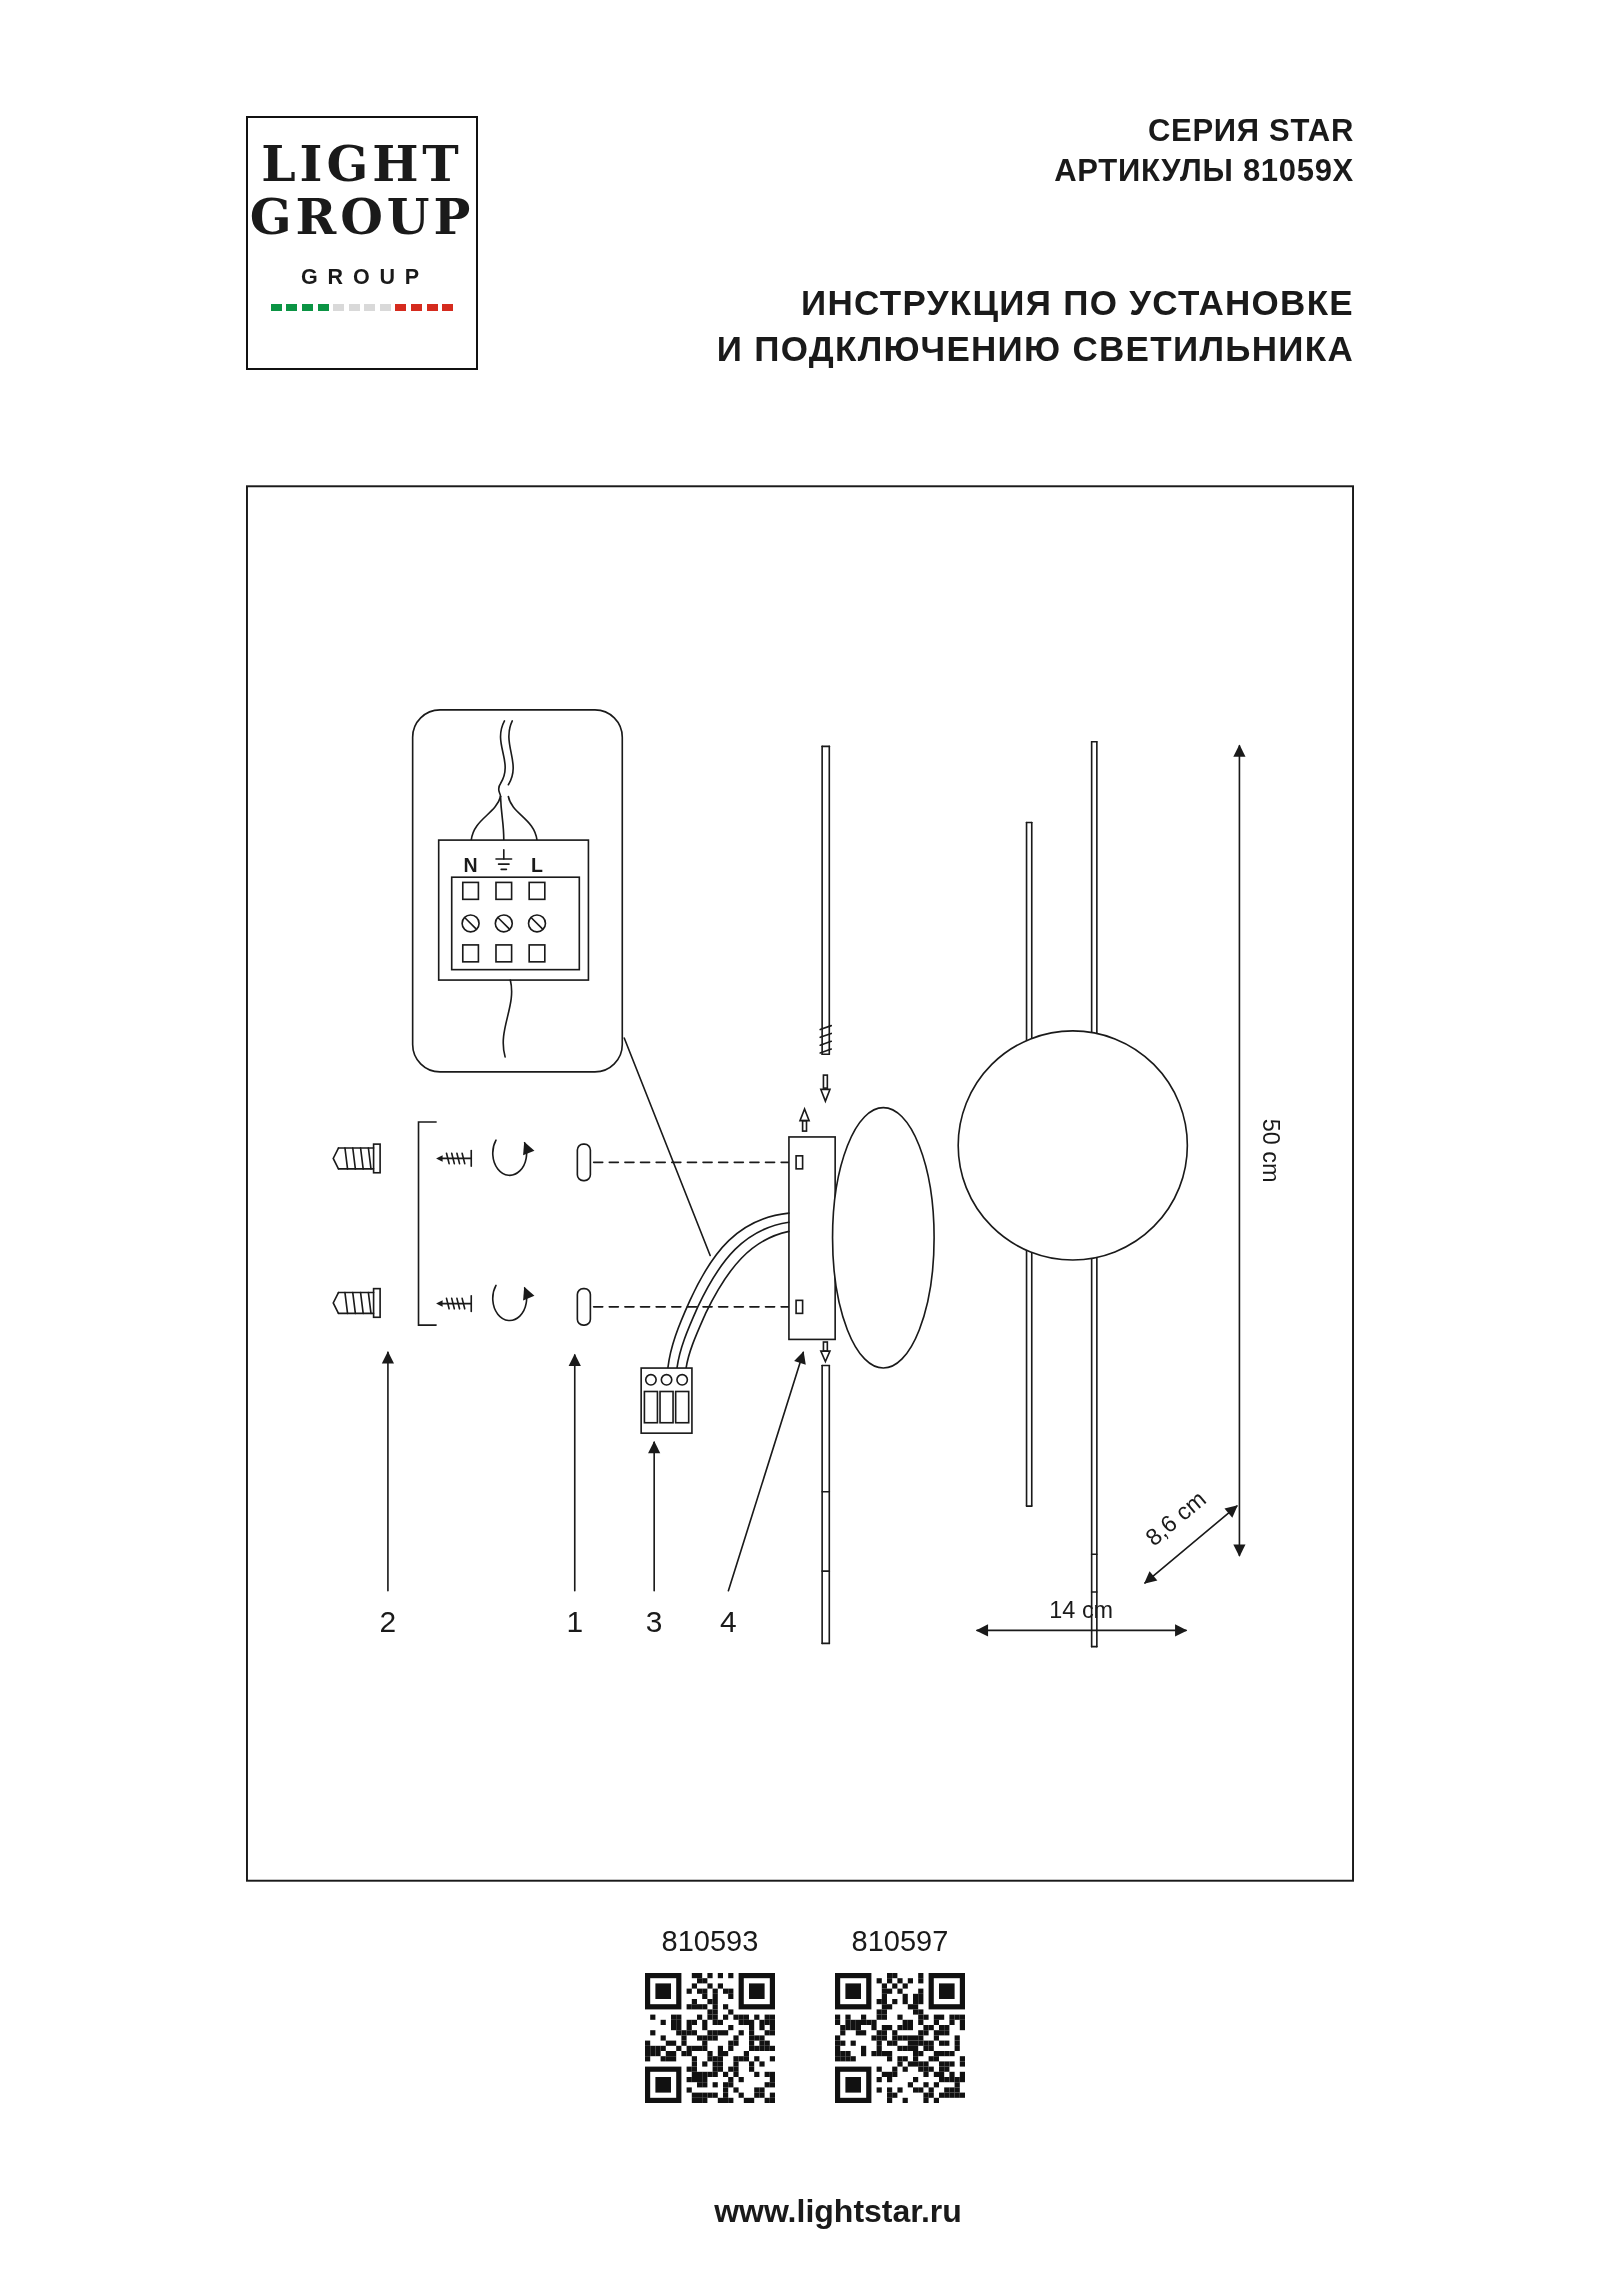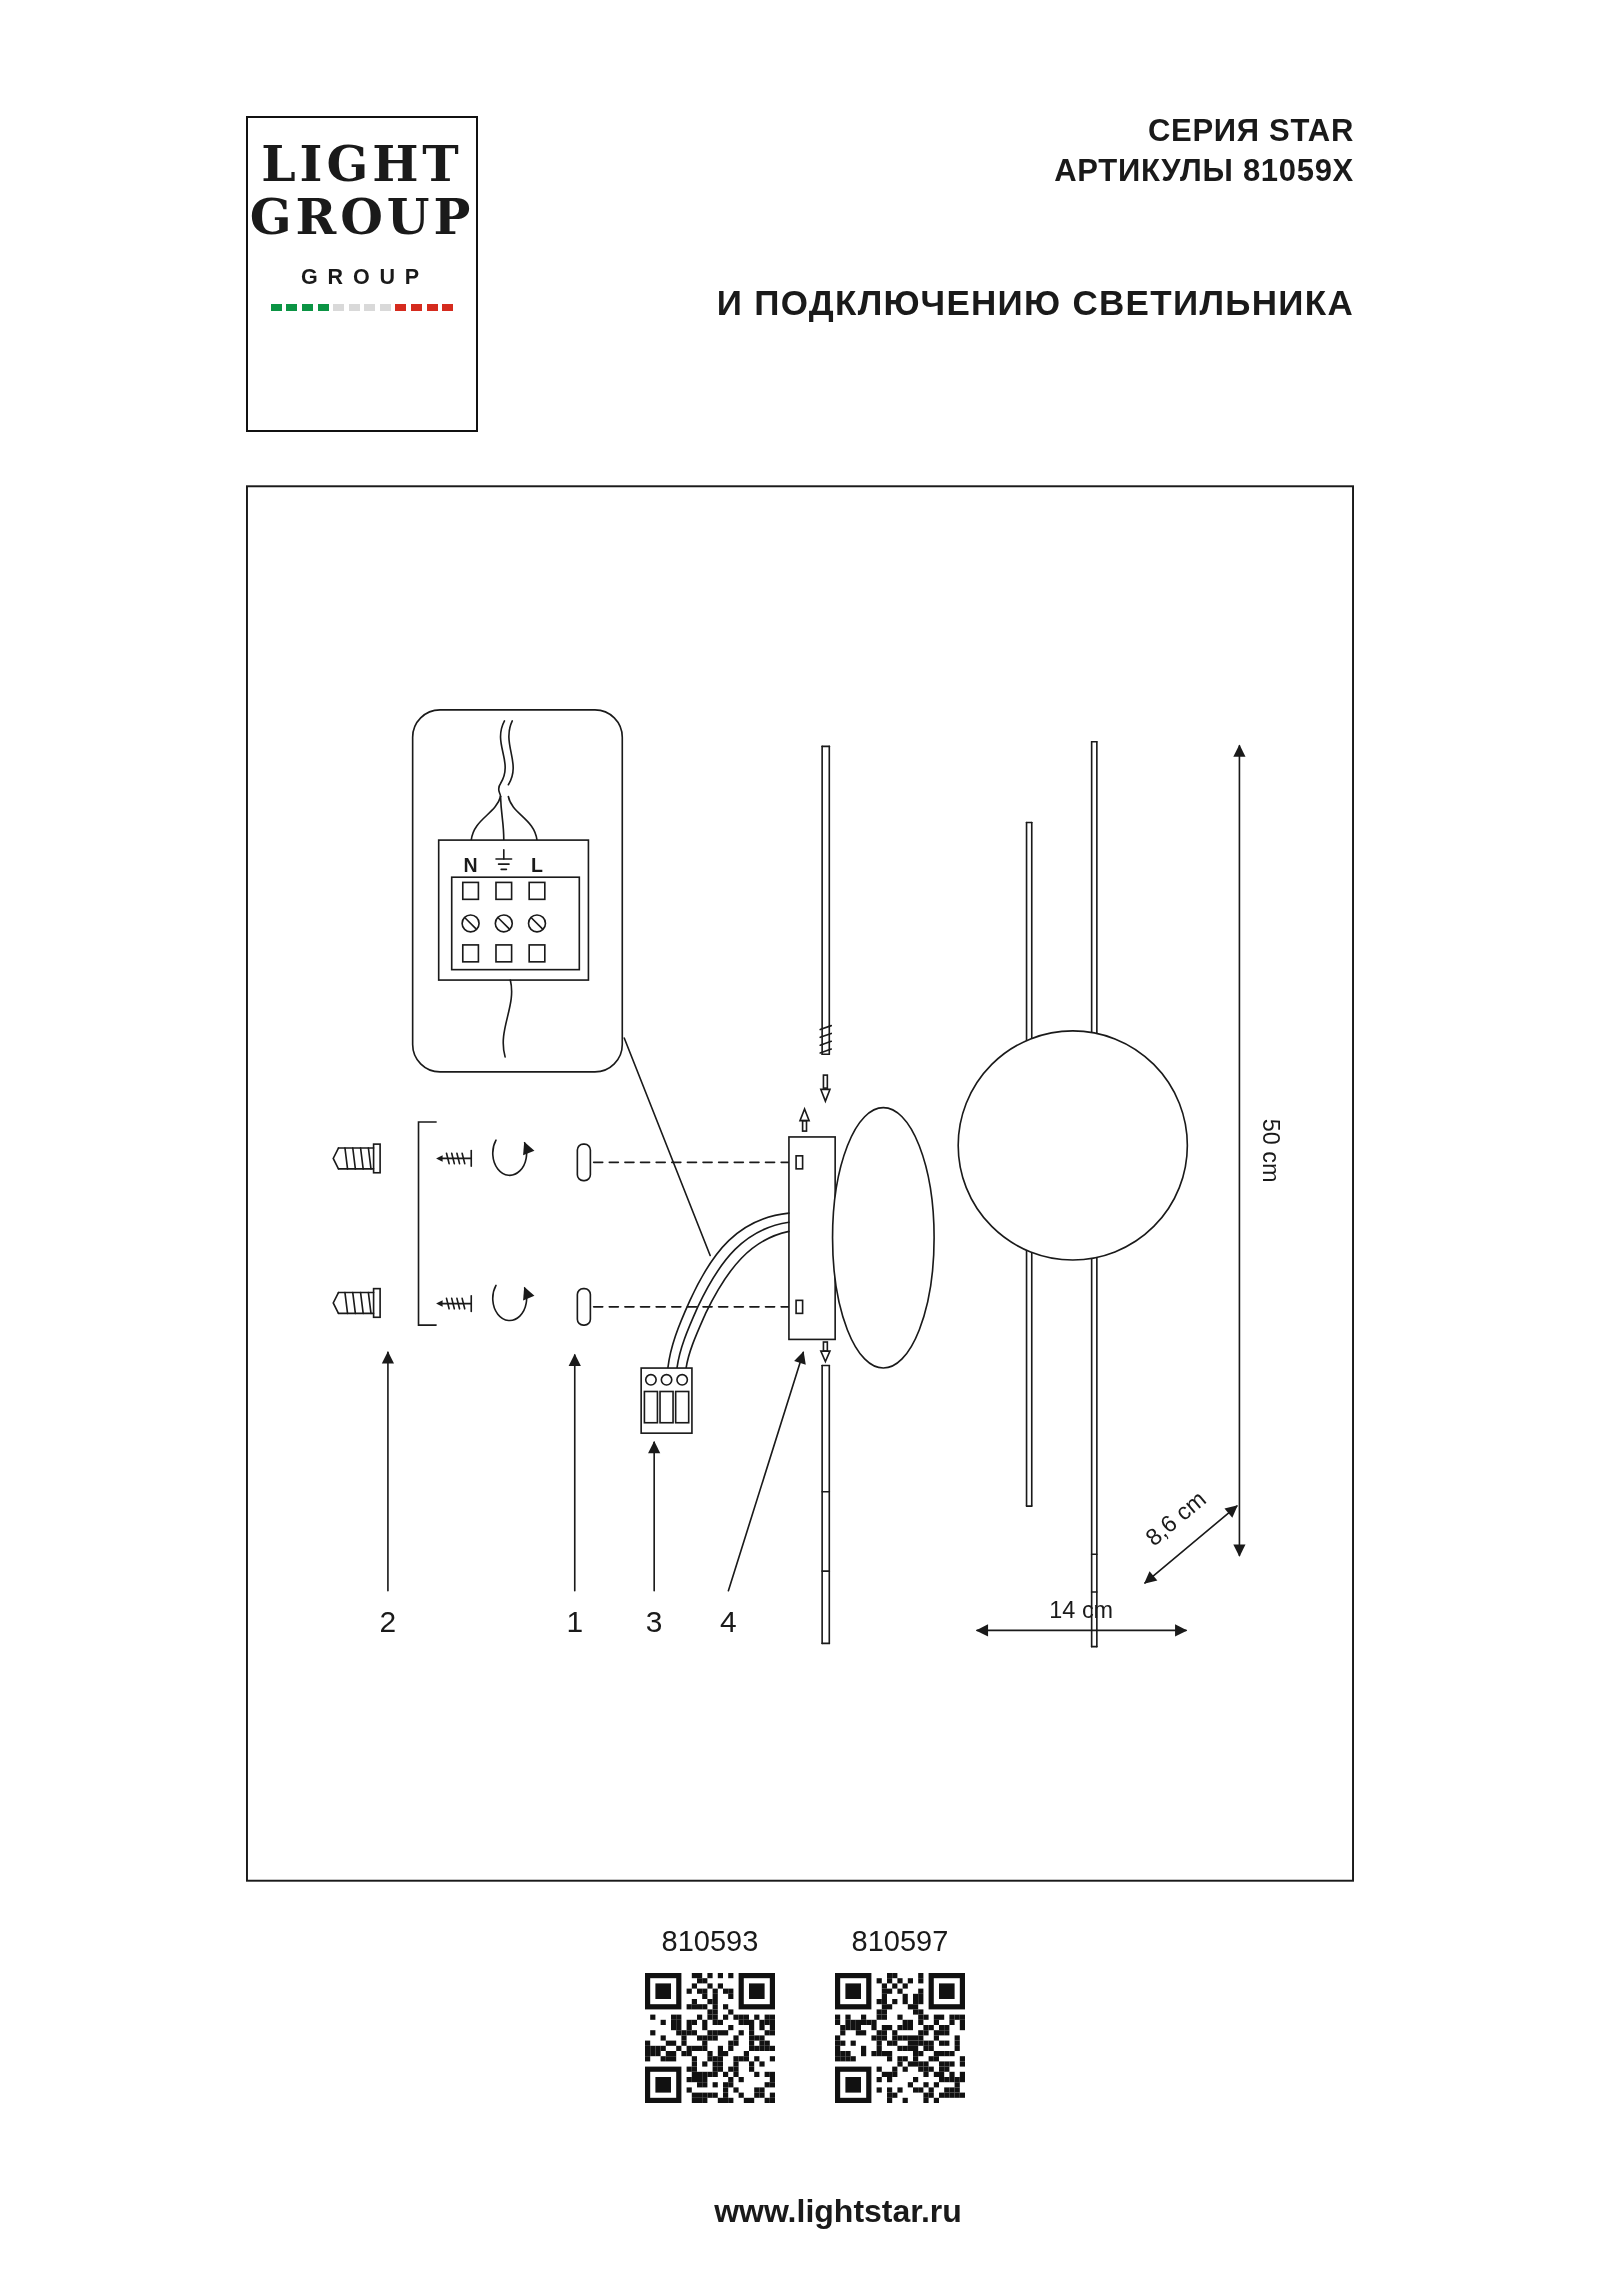--- a/index.html
+++ b/index.html
@@ -4,21 +4,21 @@
 <style>
   :root{ --ink:#1a1a1a; }
   html,body{ margin:0; padding:0; }
   body{
     width:1616px; height:2284px; background:#ffffff; position:relative;
     font-family:"Liberation Sans", sans-serif; color:var(--ink);
   }
 
   
   .logo-box{
-    position:absolute; left:246px; top:116px; width:232px; height:316px;
+    position:absolute; left:246px; top:116px; width:232px; height:254px;
     border:2px solid #111; box-sizing:border-box; text-align:center; padding-top:19.5px;
   }
   .logo-light,.logo-star{
     font-family:"DejaVu Serif", serif; font-weight:700;
     font-size:49px; line-height:53px; letter-spacing:3.9px;
   }
   .logo-group{
     font-size:21.5px; font-weight:700; letter-spacing:9.8px; padding-left:6px; margin-top:21px;
   }
   .logo-flag{ margin-top:14.3px; display:flex; justify-content:center; gap:4.6px; }
@@ -81,20 +81,21 @@
         <span class="fd fr" style="background: rgb(213, 43, 30);"></span>
         <span class="fd fr" style="background: rgb(213, 43, 30);"></span>
     </div>
   </div>
 
   <div class="header-block">
     <div>СЕРИЯ STAR</div>
     <div>АРТИКУЛЫ 81059X</div>
   </div>
   <div class="instruction-block">
+    <div>ИНСТРУКЦИЯ ПО УСТАНОВКЕ</div>
     <div>И ПОДКЛЮЧЕНИЮ СВЕТИЛЬНИКА</div>
   </div>
 
   <svg class="diagram" width="1108" height="1397" viewBox="0 0 1702 2145" xmlns="http://www.w3.org/2000/svg">
     <defs>
       <marker id="ah" viewBox="0 0 12 12" refX="10" refY="6" markerWidth="9" markerHeight="9" orient="auto-start-reverse">
         <path d="M1 1 L11 6 L1 11 Z"></path>
       </marker>
     </defs>
 

